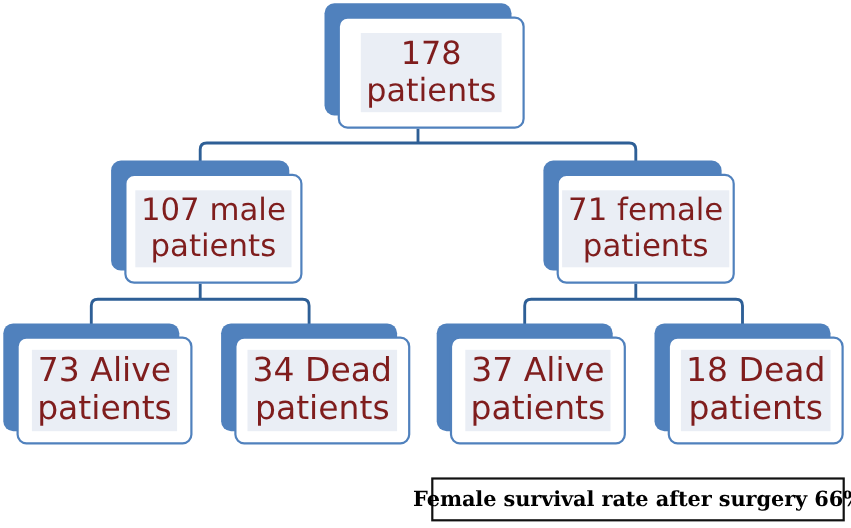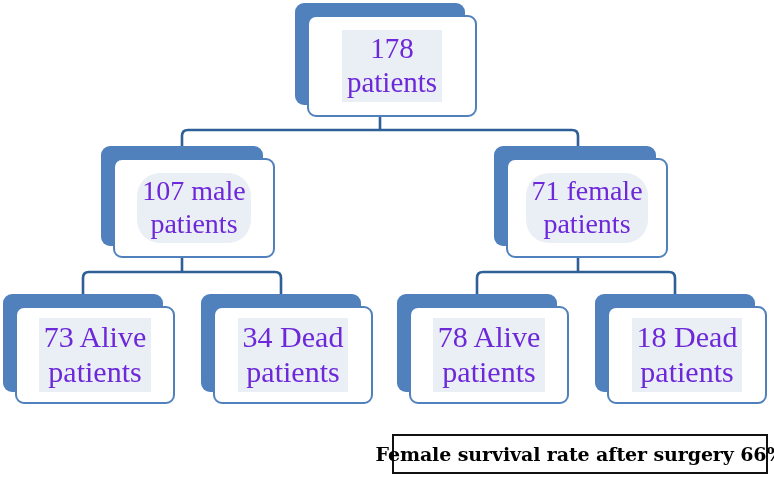--- a/index.html
+++ b/index.html
@@ -64,31 +64,30 @@
     height: 100%;
     display: flex;
     align-items: center;
     justify-content: center;
     box-sizing: border-box;
     z-index: 3;
   }
   .node .card-label span {
     display: inline-block;
     background: #eaeef5;
-    color: #6d28d9;
+    color: #7f1d1d;
     text-align: center;
     line-height: 1.18;
     padding: 1px 5px 3px 5px;
     white-space: pre-line;
-    font-family: Liberation Serif, serif;
   }
 
   
   .lvl-root .card-label span { font-size: 29px; }
-  .lvl-mid  .card-label span { font-size: 28px; border-radius: 23px; }
+  .lvl-mid  .card-label span { font-size: 28px; }
   .lvl-leaf .card-label span { font-size: 30px; }
 
   
   .caption-box {
     position: absolute;
     z-index: 2;
     background: #ffffff;
     border: 2px solid #111111;
     box-sizing: border-box;
     display: flex;
@@ -165,21 +164,21 @@
     <div class="card-label">
       <span>34 Dead
 patients</span>
     </div>
   </div>
 
   <div class="node lvl-leaf" style="left:397px; top:294px; width:160px; height:98px;">
     <div class="card-back"></div>
     <div class="card-front"></div>
     <div class="card-label">
-      <span>78 Alive
+      <span>37 Alive
 patients</span>
     </div>
   </div>
 
   <div class="node lvl-leaf" style="left:595px; top:294px; width:160px; height:98px;">
     <div class="card-back"></div>
     <div class="card-front"></div>
     <div class="card-label">
       <span>18 Dead
 patients</span>

